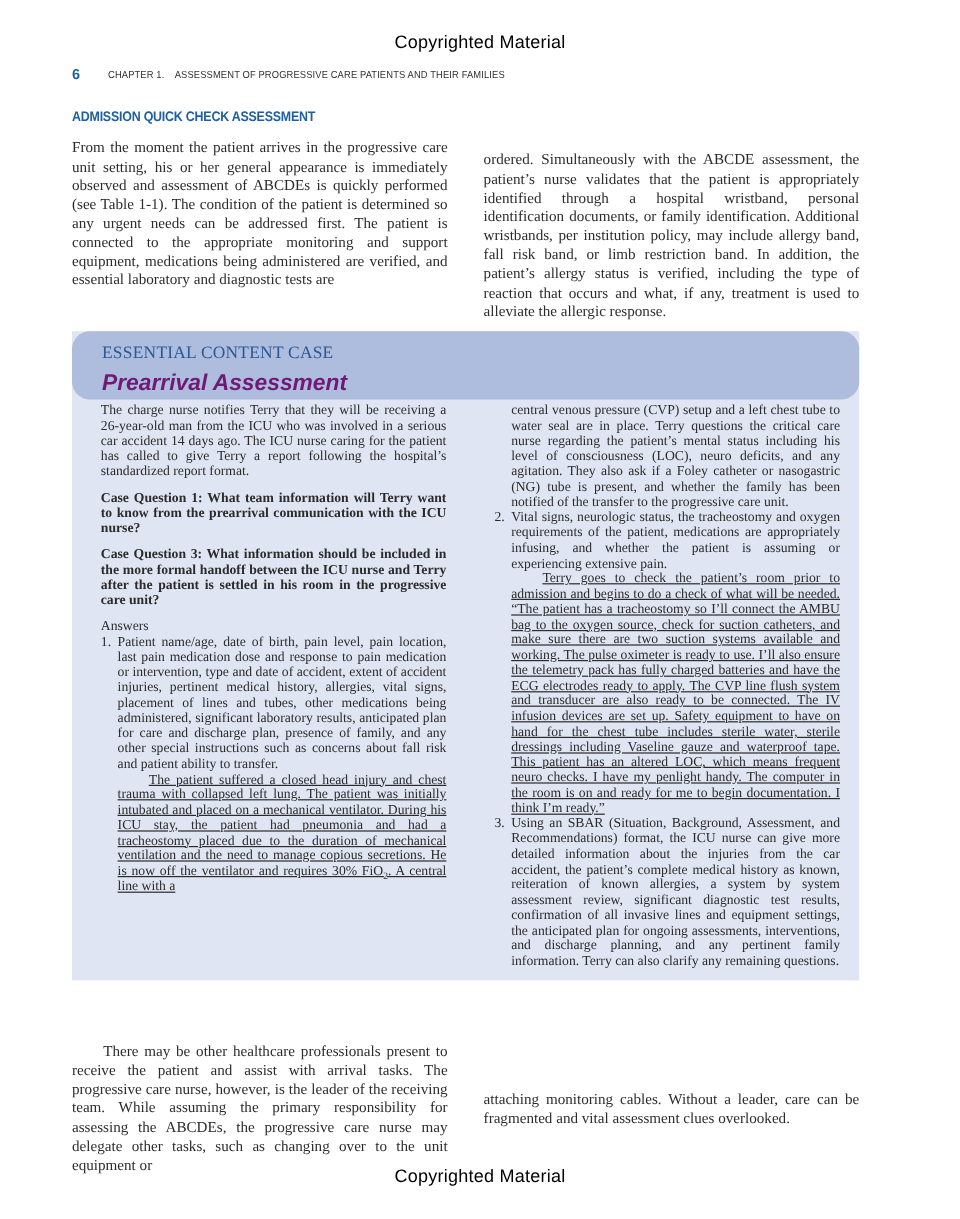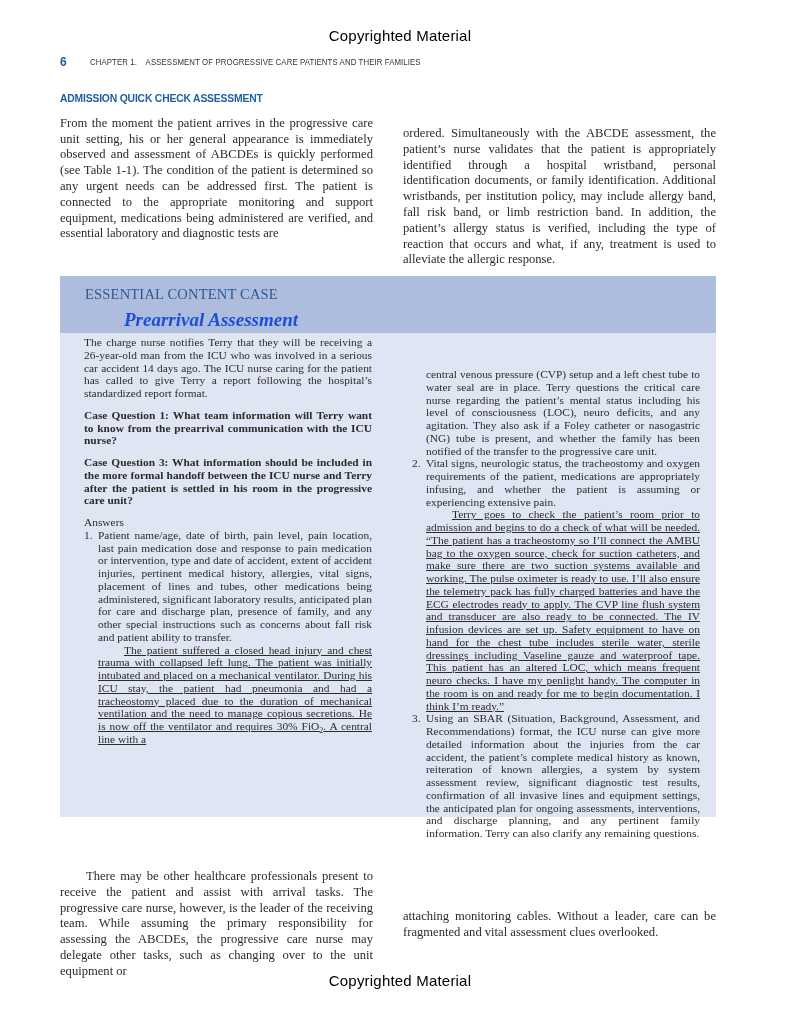--- a/index.html
+++ b/index.html
@@ -28,36 +28,36 @@
       font-family: "Liberation Sans", sans-serif; font-weight: bold; color: #1d5fa0;
       font-size: 11.5px; letter-spacing: -0.2px; margin-bottom: 9px; transform: scaleX(0.9); transform-origin: left;
       white-space: nowrap;
     }
 
     .case-box {
       position: absolute; left: 60px; top: 276px; width: 656px; height: 541px;
       background: #dfe5f2;
     }
     .case-header {
-      background: #aebcdd; height: 57px; position: relative;
+      background: #aebcdd; height: 57px; position: relative; border-radius: 15px;
     }
     .case-label {
       position: absolute; left: 25px; top: 10px;
       font-family: "Liberation Serif", serif; font-size: 14.5px; color: #2a5a95; letter-spacing: 0.2px;
     }
     .case-title {
       position: absolute; left: 25px; top: 33px;
-      font-family: Liberation Serif, serif; font-size: 19px; font-style: italic; font-weight: bold; color: #1d4ed8; margin-left: 39px;
+      font-family: Liberation Sans, sans-serif; font-size: 19px; font-style: italic; font-weight: bold; color: #701a75;
     }
     .case-col {
       position: absolute; font-family: "Liberation Serif", serif; font-size: 11.4px; line-height: 12.75px;
       text-align: justify; color: #2b2b2b;
     }
     .case-left { left: 24px; top: 60px; width: 288px; }
-    .case-right { left: 352px; top: 60px; width: 288px; margin-top: 32px; }
+    .case-right { left: 352px; top: 60px; width: 288px; }
     .case-col p { margin: 0; }
     .q { font-weight: bold; margin-top: 9px !important; }
     .answers-h { font-weight: normal; margin-top: 9px !important; }
     .ans-item { display: flex; }
     .ans-num { width: 14px; flex: none; }
     .ans-body { flex: 1; }
     .ans-cont { padding-left: 14px; }
     .ans-indent { text-indent: 26px; text-decoration: underline; }
 
     .bottom-left { left: 60px; top: 869px; width: 313px; }

